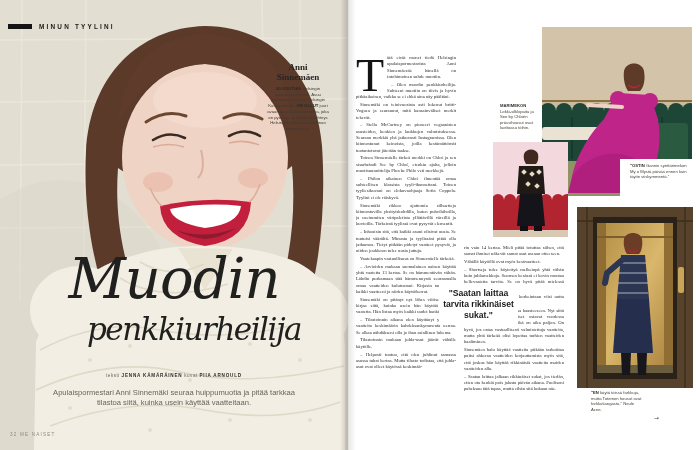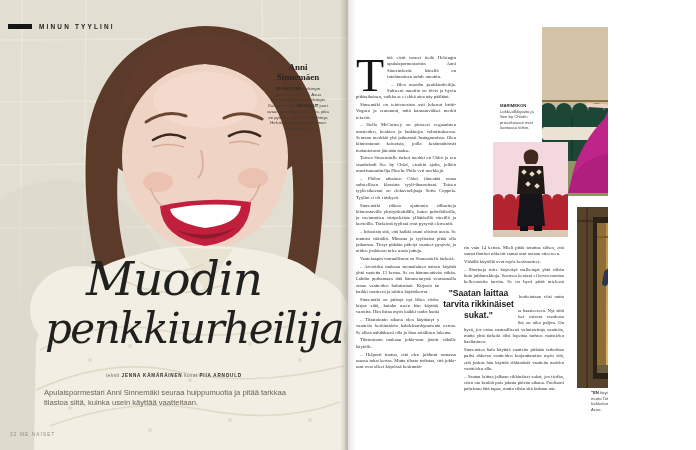--- a/index.html
+++ b/index.html
@@ -1,36 +1,36 @@
 <!DOCTYPE html>
 <html><head>
 <meta charset="utf-8">
 <style>
   html,body{margin:0;padding:0;background:#ffffff;}
-  #spread{position:relative;width:608px;height:450px;overflow:hidden;background:#7f1d1d;
+  #spread{position:relative;width:696px;height:450px;overflow:hidden;background:#7f1d1d;
           font-family:"Liberation Serif",serif;color:#2b2b2b;}
   
   #left-page{position:absolute;left:0;top:0;width:348px;height:450px;overflow:hidden;background:#e2ded2;}
   #left-page svg{position:absolute;left:0;top:0;}
   .kicker{position:absolute;left:8px;top:23px;display:flex;align-items:center;gap:7px;}
   .kicker-bar{width:24px;height:5px;background:#141414;}
   .kicker-text{font-family:"Liberation Sans",sans-serif;font-size:6.4px;font-weight:bold;
                letter-spacing:2.2px;color:#1c1c1c;}
   .profile{position:absolute;left:266px;top:62px;width:64px;text-align:center;}
   .profile-name{font-family:"Liberation Serif",serif;font-weight:bold;font-size:9px;line-height:10px;color:#262523;}
   .profile-bio{margin-top:4px;font-family:"Liberation Sans",sans-serif;font-size:4.3px;line-height:5.7px;color:#3d3a34;}
   .profile-bio b{font-weight:bold;color:#2c2a26;}
   .headline{position:absolute;left:0;top:255px;width:348px;text-align:center;
             font-family:"DejaVu Serif",serif;font-style:italic;font-weight:400;color:#20201e;}
-  .headline .h1a{font-size:47px;line-height:48px;letter-spacing:-1px;}
-  .headline .h1b{font-size:42px;line-height:52px;letter-spacing:-1.5px;padding-left:40px;}
+  .headline .h1a{font-size:56px;line-height:48px;letter-spacing:-1px;}
+  .headline .h1b{font-size:31px;line-height:52px;letter-spacing:-1.5px;padding-left:40px;}
   .byline{position:absolute;left:0;top:373px;width:348px;text-align:center;
           font-family:"Liberation Sans",sans-serif;font-size:4.6px;color:#6e675c;letter-spacing:.5px;}
   .byline b{color:#2f2d29;font-weight:bold;letter-spacing:.8px;}
-  .standfirst{position:absolute;left:44px;top:388px;width:260px;text-align:left;
+  .standfirst{position:absolute;left:44px;top:388px;width:260px;text-align:center;
               font-family:"Liberation Sans",sans-serif;font-size:7.6px;line-height:10px;color:#6b635a;}
   .folio{position:absolute;font-family:"Liberation Sans",sans-serif;font-size:4.6px;
          letter-spacing:1.2px;color:#8f8b82;}
   #folio-left{left:10px;top:432px;}
   
   #right-page{position:absolute;left:348px;top:0;width:348px;height:450px;background:#ffffff;overflow:hidden;}
   .colA{position:absolute;left:8px;top:55px;width:100px;height:388px;overflow:hidden;}
   .colB{position:absolute;left:116px;top:245px;width:100px;height:198px;overflow:hidden;}
   .colA p,.colB p{margin:0 0 1.5px;font-size:4.7px;line-height:6.3px;text-align:justify;color:#2c2c2c;}
   .colA p{text-indent:4px;} .colA p.first{text-indent:0;}

